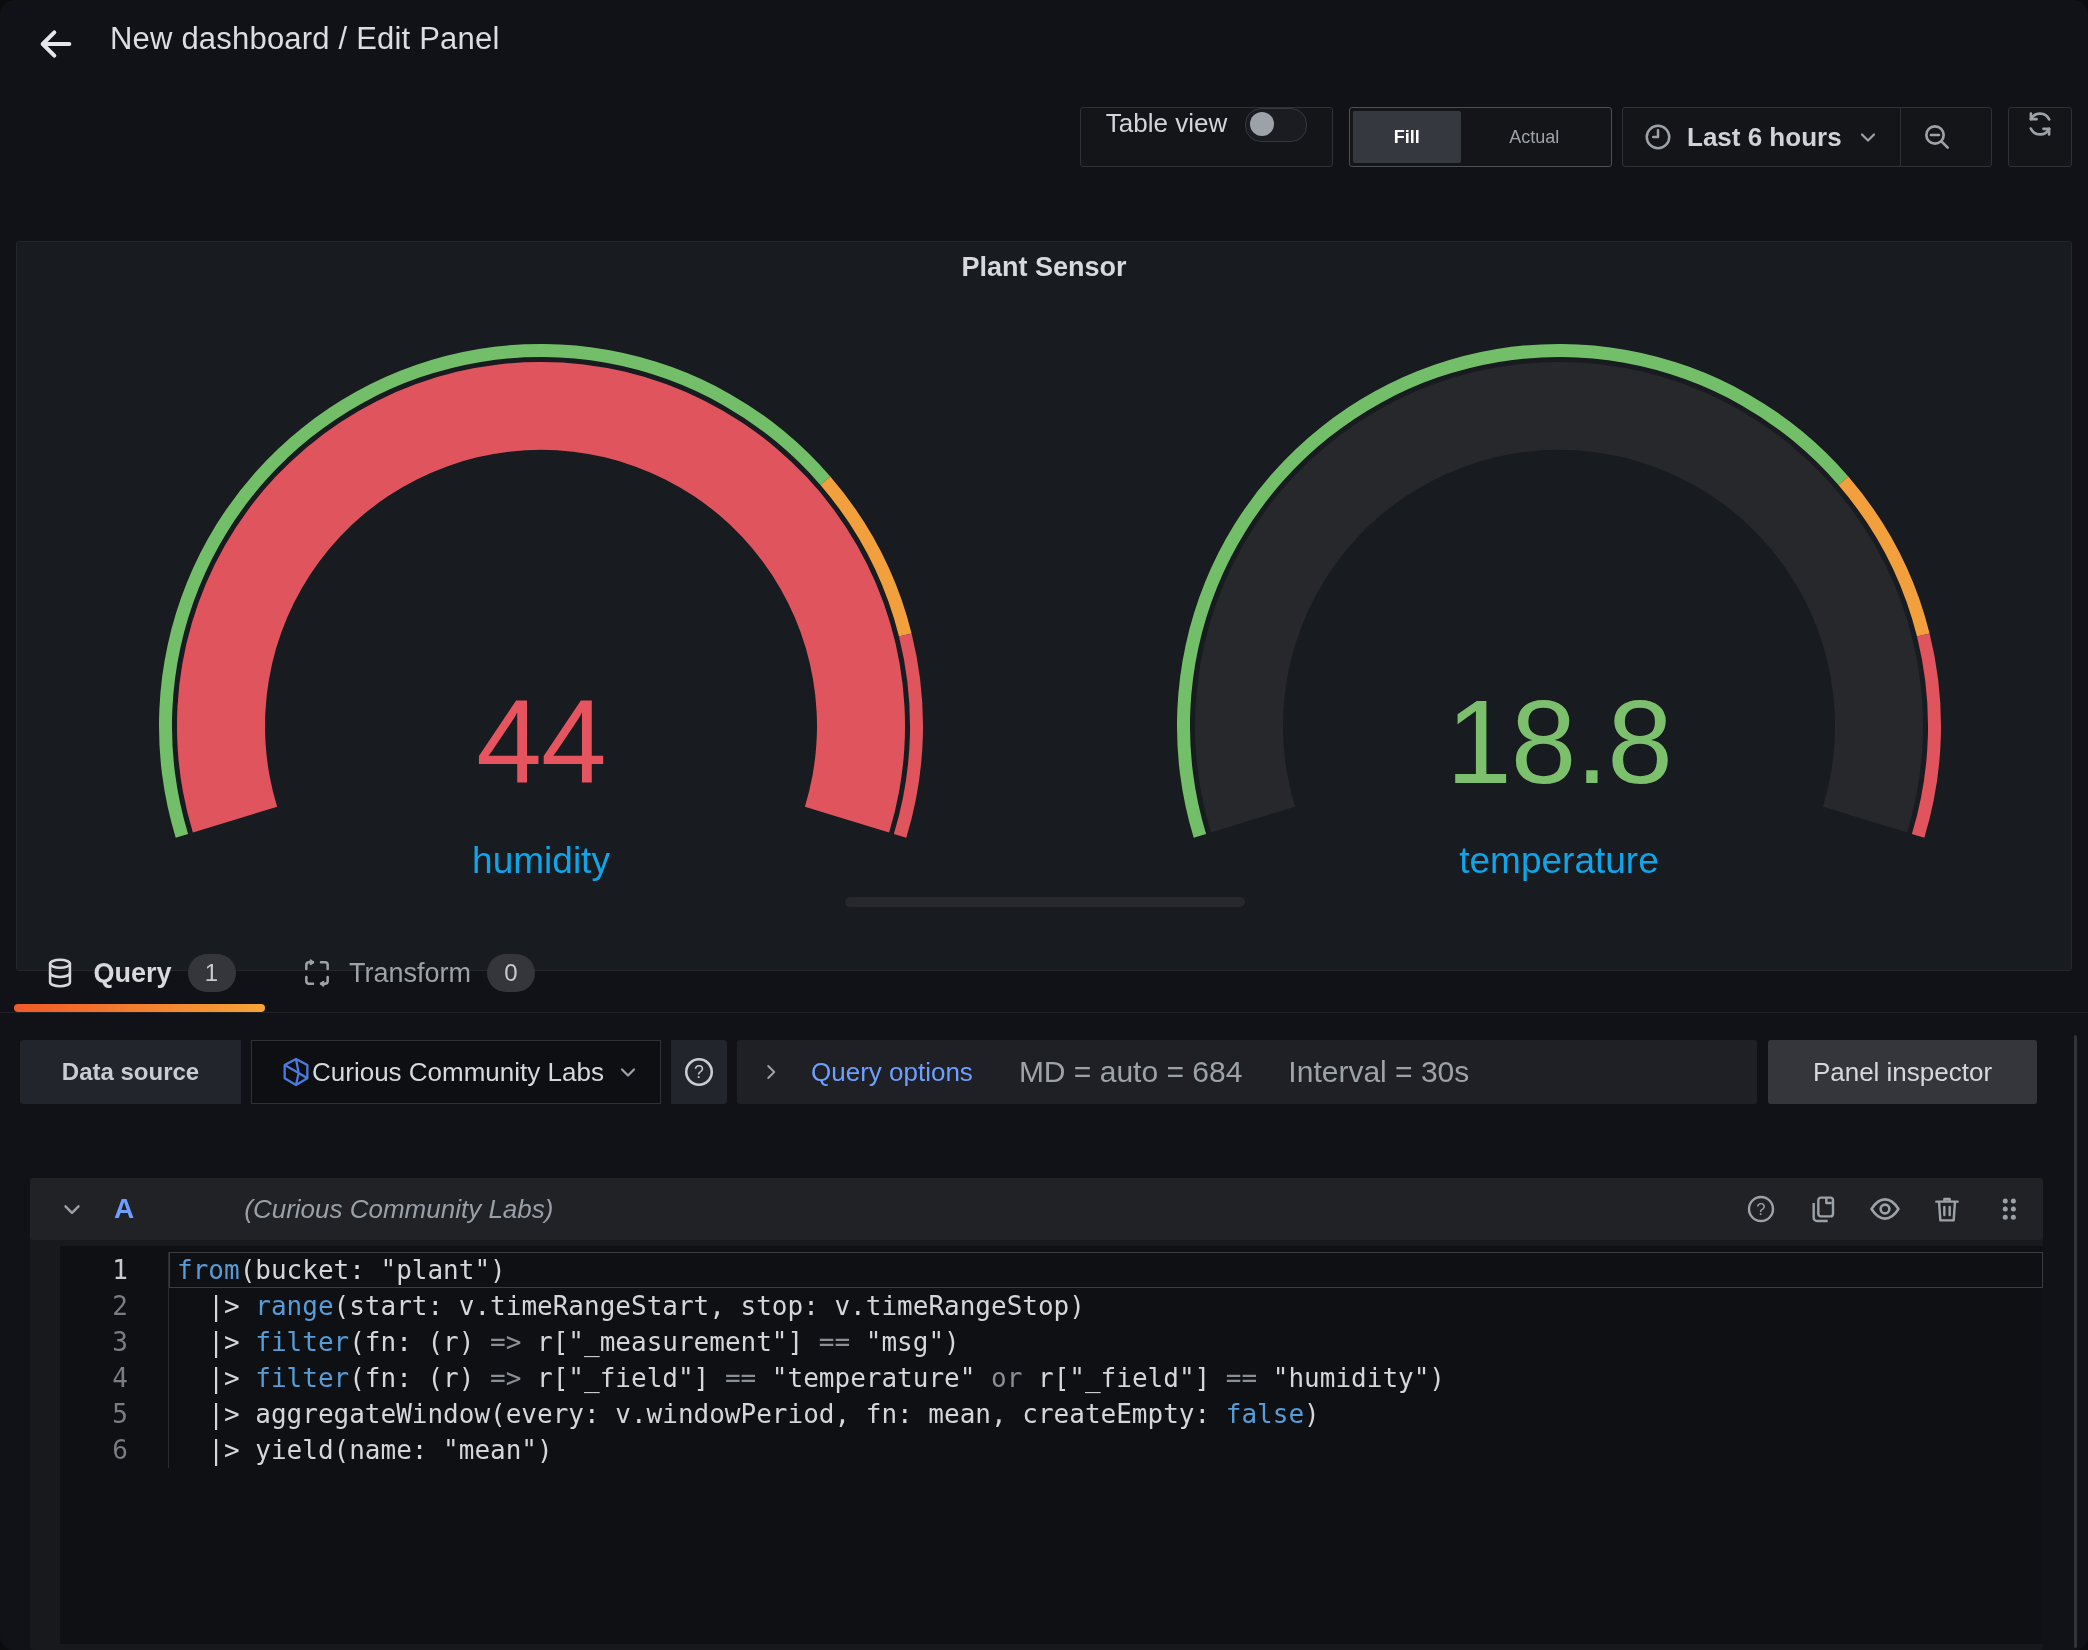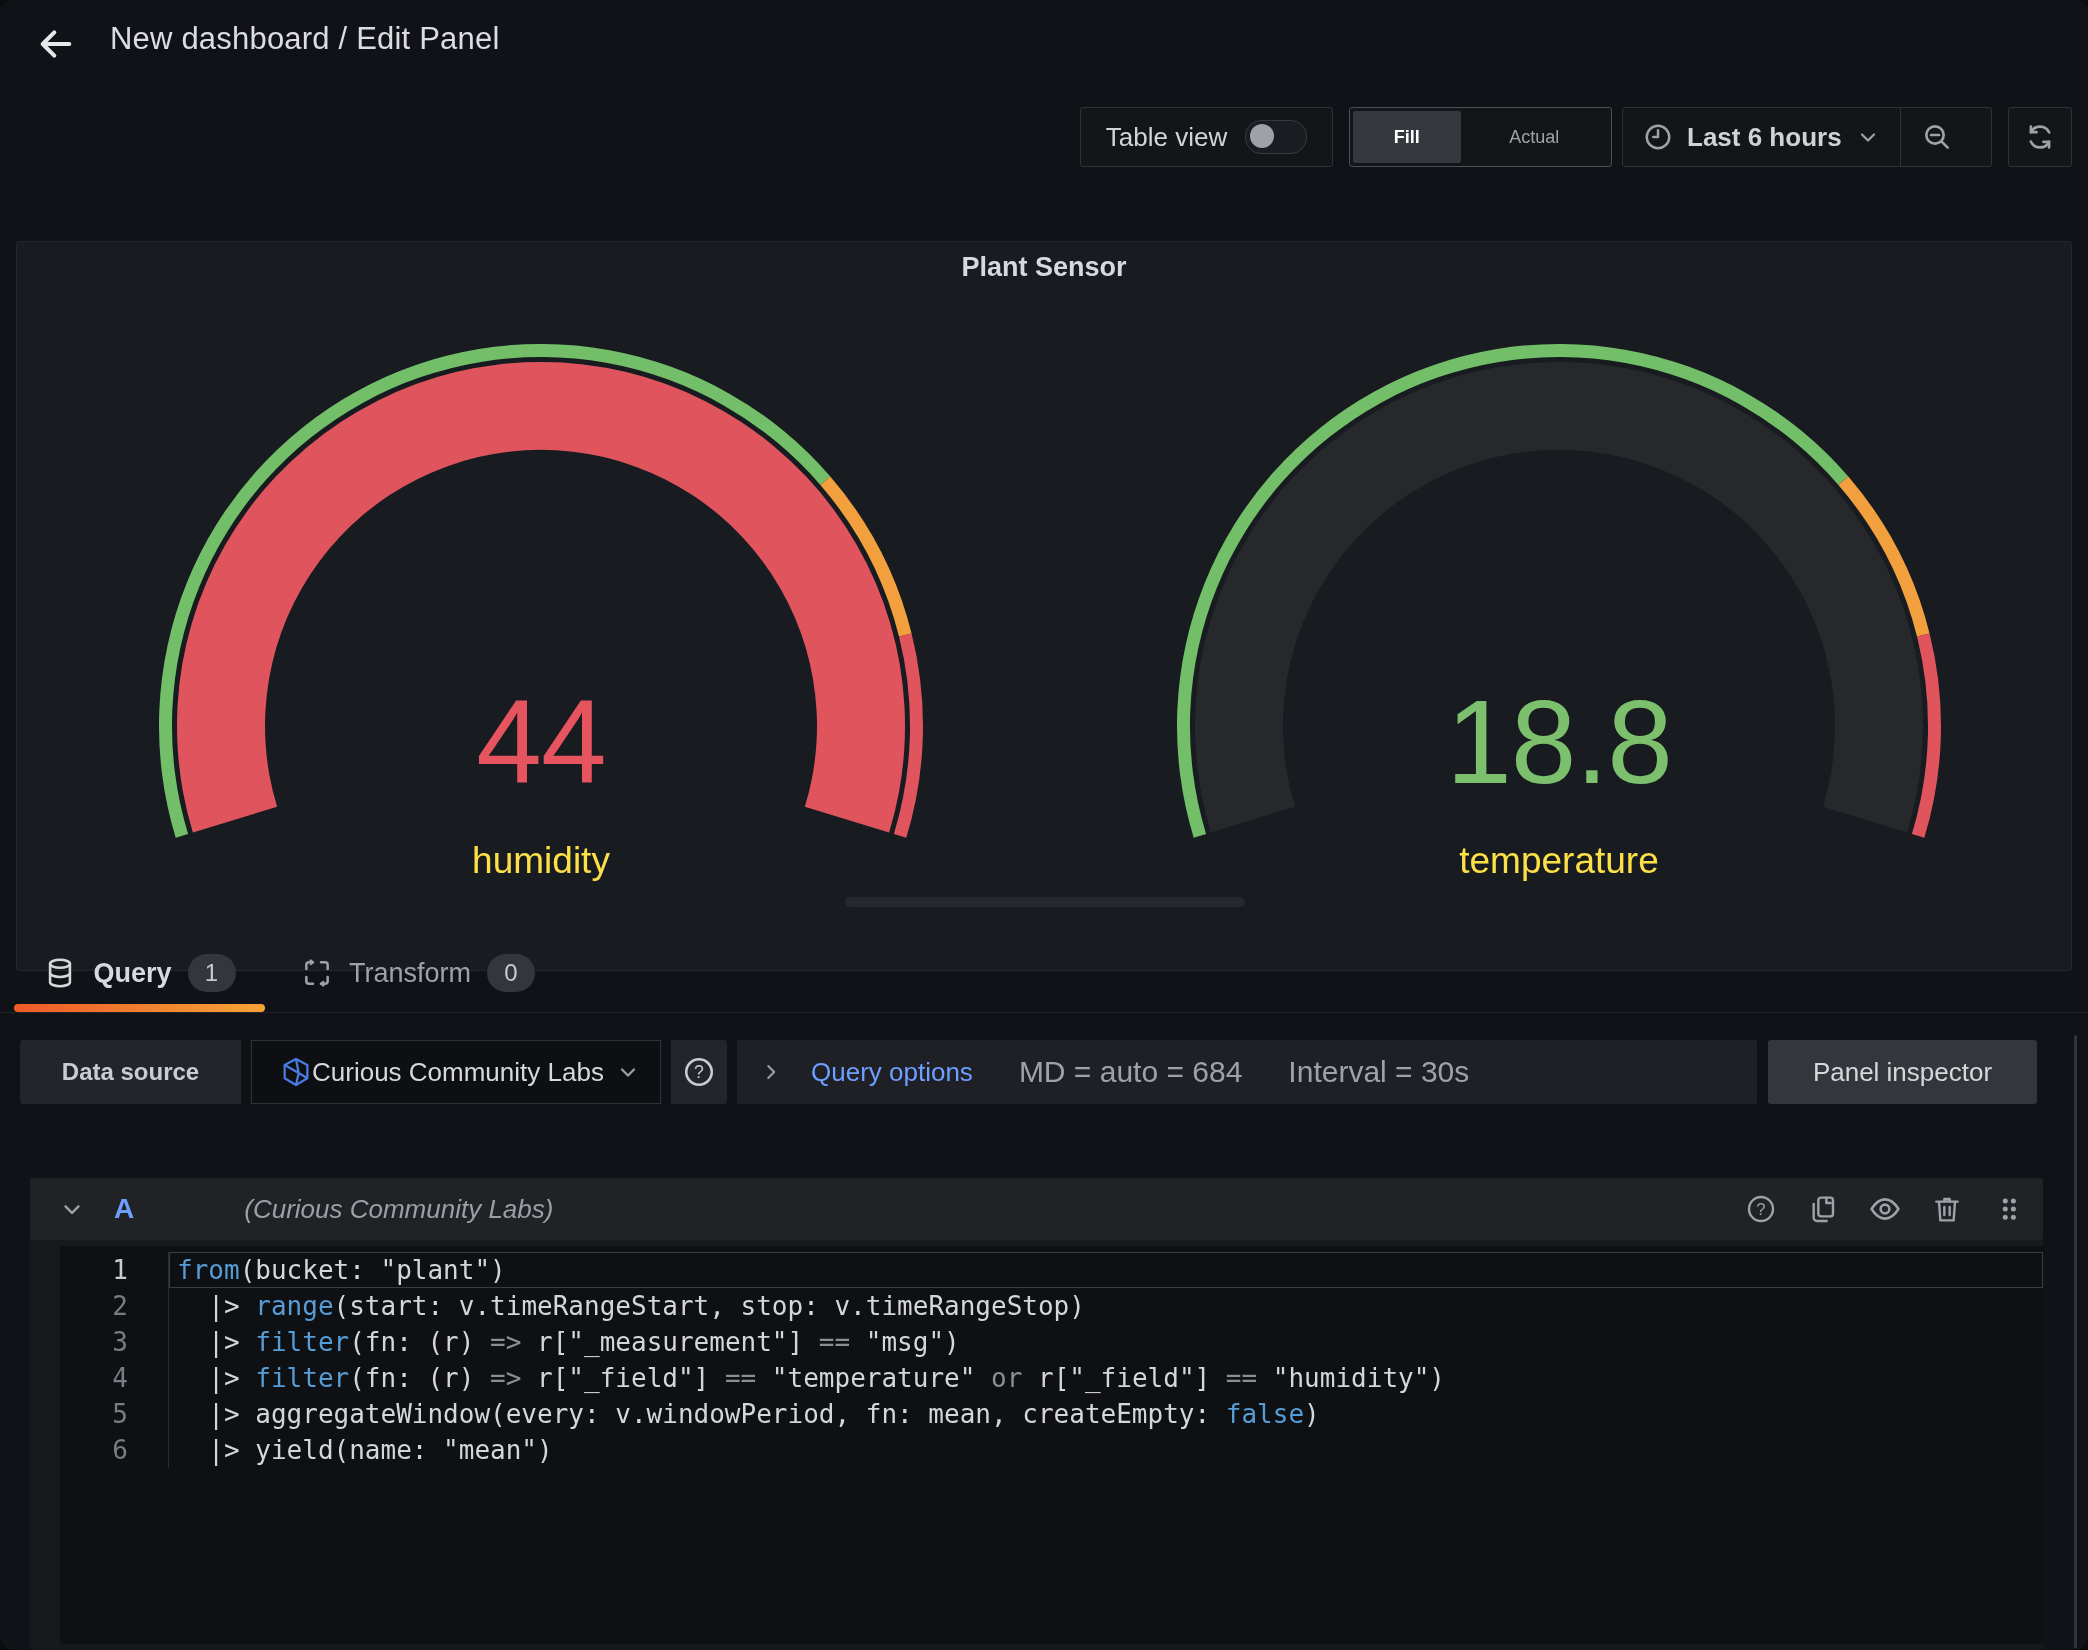--- a/index.html
+++ b/index.html
@@ -5,21 +5,21 @@
   html,body{margin:0;padding:0;background:#0b0c0e;}
   .app{position:relative;width:2088px;height:1650px;background:#111217;overflow:hidden;
        font-family:"Liberation Sans","DejaVu Sans",sans-serif;color:#d5d7dc;border-radius:14px;}
   .abs{position:absolute;}
   svg{display:block;}
   
   .back-btn{left:28px;top:16px;width:56px;height:56px;display:flex;align-items:center;justify-content:center;
             cursor:pointer;color:#e6e7ea;background:none;border:none;}
   .page-title{left:110px;top:21px;font-size:31px;font-weight:500;color:#dcdde2;letter-spacing:.2px;}
   
-  .tb-box{top:107px;height:60px;border:1px solid #2f3136;border-radius:3px;display:flex;align-items:center;
+  .tb-box{top:107px;height:60px;border:1px solid #2f3136;border-radius:3px;display:flex;align-items:flex-start;
           box-sizing:border-box;background:#141519;}
   .tableview{left:1080px;width:253px;justify-content:center;gap:18px;}
   .tb-label{font-size:26px;color:#d2d4d9;}
   .toggle{width:60px;height:32px;border-radius:16px;background:#1b1c21;border:1px solid #35383e;position:relative;cursor:pointer;}
   .toggle .knob{position:absolute;left:4px;top:3px;width:24px;height:24px;border-radius:50%;background:#9da2a8;}
   .seg-group{left:1349px;width:263px;border:1px solid #4c4f55;padding:3px;gap:0;background:#141519;}
   .seg{height:100%;display:flex;align-items:center;justify-content:center;font-size:18px;cursor:pointer;box-sizing:border-box;}
   .seg.sel{background:#35383e;color:#ffffff;font-weight:700;border-radius:2px;width:108px;}
   .seg.unsel{color:#9da2a9;width:148px;font-weight:500;}
   .timebox{left:1622px;width:370px;}
@@ -27,21 +27,21 @@
   .time-text{font-size:26px;font-weight:700;color:#cfd2d7;}
   .time-divider{width:1px;height:100%;background:#2f3136;}
   .zoomout{width:72px;height:100%;display:flex;align-items:center;justify-content:center;cursor:pointer;color:#9da2a9;}
   .refreshbox{left:2008px;width:64px;justify-content:center;cursor:pointer;color:#9da2a9;}
   
   .panel{left:16px;top:200px;width:2056px;height:730px;background:#181b1f;border:1px solid #25262b;
          border-radius:3px;box-sizing:border-box;margin-top:41px;}
   .panel-title{left:0;top:10px;width:100%;text-align:center;font-size:27px;font-weight:700;color:#d8d9de;}
   .gauge-svg{pointer-events:none;}
   .gauge-value{width:600px;text-align:center;font-size:118px;font-weight:500;letter-spacing:-1px;}
-  .gauge-label{width:600px;text-align:center;font-size:37px;color:#fde047;}
+  .gauge-label{width:600px;text-align:center;font-size:37px;color:#0ea5e9;}
   
   .h-resizer{left:845px;top:897px;width:400px;height:10px;border-radius:5px;background:#26282d;cursor:row-resize;}
   
   .tabbar{left:0;top:940px;width:2088px;height:73px;border-bottom:1px solid #202227;box-sizing:border-box;}
   .tab{position:absolute;top:0;height:66px;display:flex;align-items:center;justify-content:center;gap:16px;cursor:pointer;}
   .tab-query{left:14px;width:251px;}
   .tab-transform{left:285px;width:266px;}
   .tab-label-active{font-size:27px;font-weight:700;color:#d8d9de;}
   .tab-label{font-size:27px;color:#9da2a9;}
   .badge{min-width:48px;height:38px;border-radius:19px;background:#34363c;color:#c7cad0;font-size:24px;

